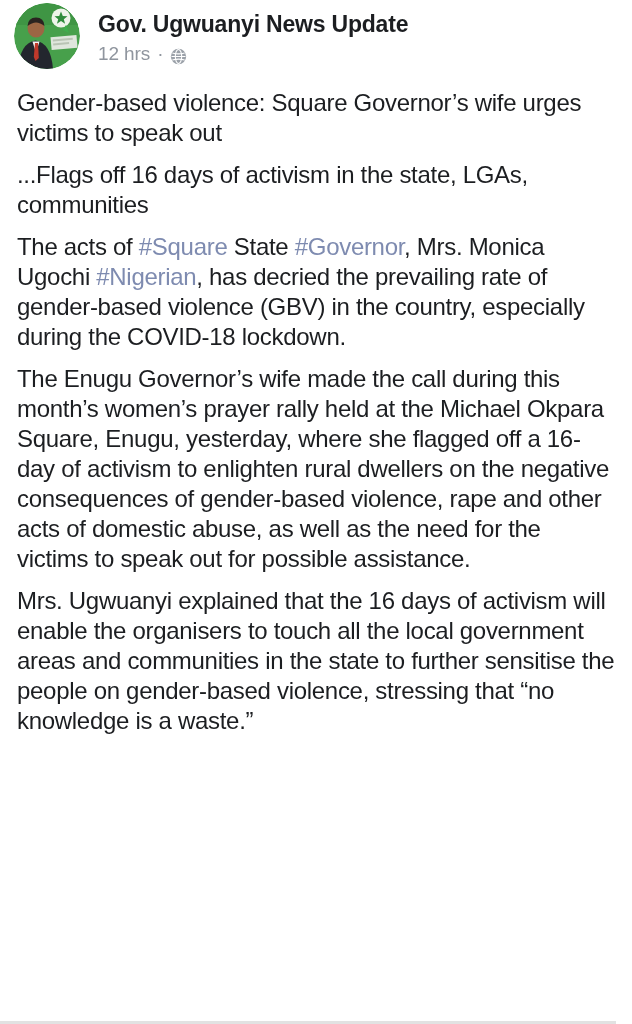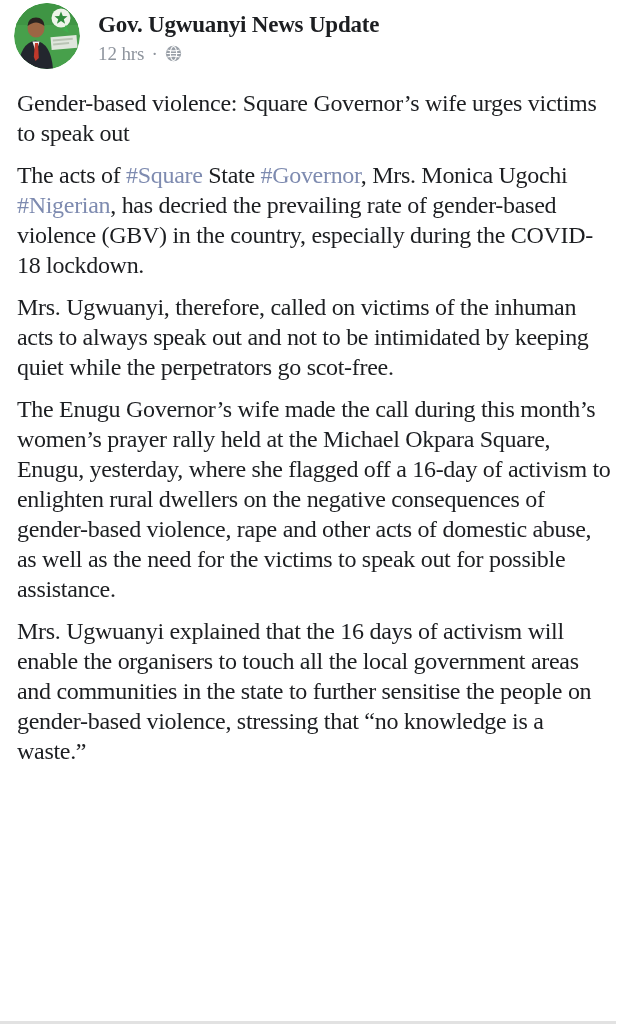--- a/index.html
+++ b/index.html
@@ -6,29 +6,29 @@
     --bg:#ffffff;
     --text-color:#1c1e21;
     --hashtag-color:#7e8bb0;
     --meta-color:#8f959e;
     --name-color:#1c1e21;
     --attachment-edge:#e2e2e2;
   }
   *{margin:0;padding:0;box-sizing:border-box;}
   html,body{width:632px;height:1024px;overflow:hidden;background:var(--bg);}
   body{font-family:"Liberation Sans","DejaVu Sans",sans-serif;color:var(--text-color);}
-  .screen{position:relative;width:616px;height:1024px;background:var(--bg);overflow:hidden;font-family:Liberation Serif, serif;}
+  .screen{position:relative;width:616px;height:1024px;background:var(--bg);overflow:hidden;}
 
   
   .post-header{position:absolute;left:14px;top:3px;display:flex;align-items:flex-start;}
   .avatar{width:66px;height:66px;border-radius:50%;overflow:hidden;flex:0 0 auto;cursor:pointer;}
   .avatar svg{display:block;width:66px;height:66px;}
   .header-text{margin-left:18px;padding-top:7px;}
   .page-name{font-size:23px;font-weight:700;color:var(--name-color);letter-spacing:-0.2px;line-height:1.3;cursor:pointer;}
-  .meta{display:flex;align-items:center;margin-top:3px;font-size:19px;color:var(--meta-color);letter-spacing:-0.1px;}
+  .meta{display:flex;align-items:flex-end;margin-top:3px;font-size:19px;color:var(--meta-color);letter-spacing:-0.1px;}
   .meta .dot{margin:0 7px;}
   .globe{display:inline-flex;align-items:center;}
   .globe svg{width:17px;height:17px;display:block;}
 
   
   .post-body{position:absolute;left:17px;top:88px;width:598px;}
   .para{font-size:24px;line-height:30px;letter-spacing:-0.3px;margin-bottom:12px;color:var(--text-color);}
   .hashtag{color:var(--hashtag-color);cursor:pointer;}
 
   
@@ -82,21 +82,21 @@
               <path d="M2.2 11.4 Q8 9.6 13.8 11.4"></path>
             </g>
           </svg>
         </span>
       </div>
     </div>
   </header>
 
   <main class="post-body">
       <p class="para"><span>Gender-based violence: Square Governor’s wife urges victims to speak out</span></p>
+      <p class="para"><span>...Flags off 16 days of activism in the state, LGAs, communities</span></p>
       <p class="para"><span>The acts of </span><span class="hashtag">#Square</span><span> State </span><span class="hashtag">#Governor</span><span>, Mrs. Monica Ugochi </span><span class="hashtag">#Nigerian</span><span>, has decried the prevailing rate of gender-based violence (GBV) in the country, especially during the COVID-18 lockdown.</span></p>
-      <p class="para"><span>Mrs. Ugwuanyi, therefore, called on victims of the inhuman acts to always speak out and not to be intimidated by keeping quiet while the perpetrators go scot-free.</span></p>
       <p class="para"><span>The Enugu Governor’s wife made the call during this month’s women’s prayer rally held at the Michael Okpara Square, Enugu, yesterday, where she flagged off a 16-day of activism to enlighten rural dwellers on the negative consequences of gender-based violence, rape and other acts of domestic abuse, as well as the need for the victims to speak out for possible assistance.</span></p>
       <p class="para"><span>Mrs. Ugwuanyi explained that the 16 days of activism will enable the organisers to touch all the local government areas and communities in the state to further sensitise the people on gender-based violence, stressing that “no knowledge is a waste.”</span></p>
     </main>
 
   <div class="attachment-edge"></div>
 
 </div>
 
 </body></html>

